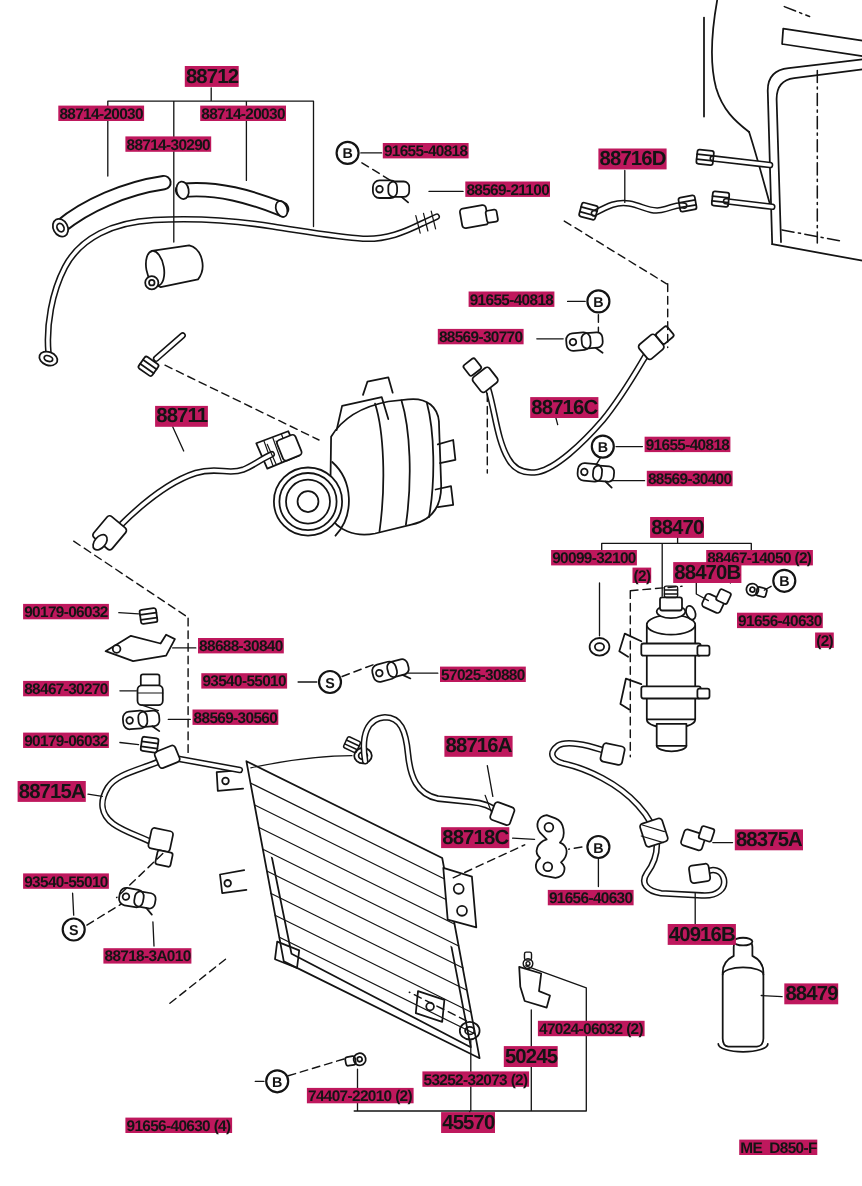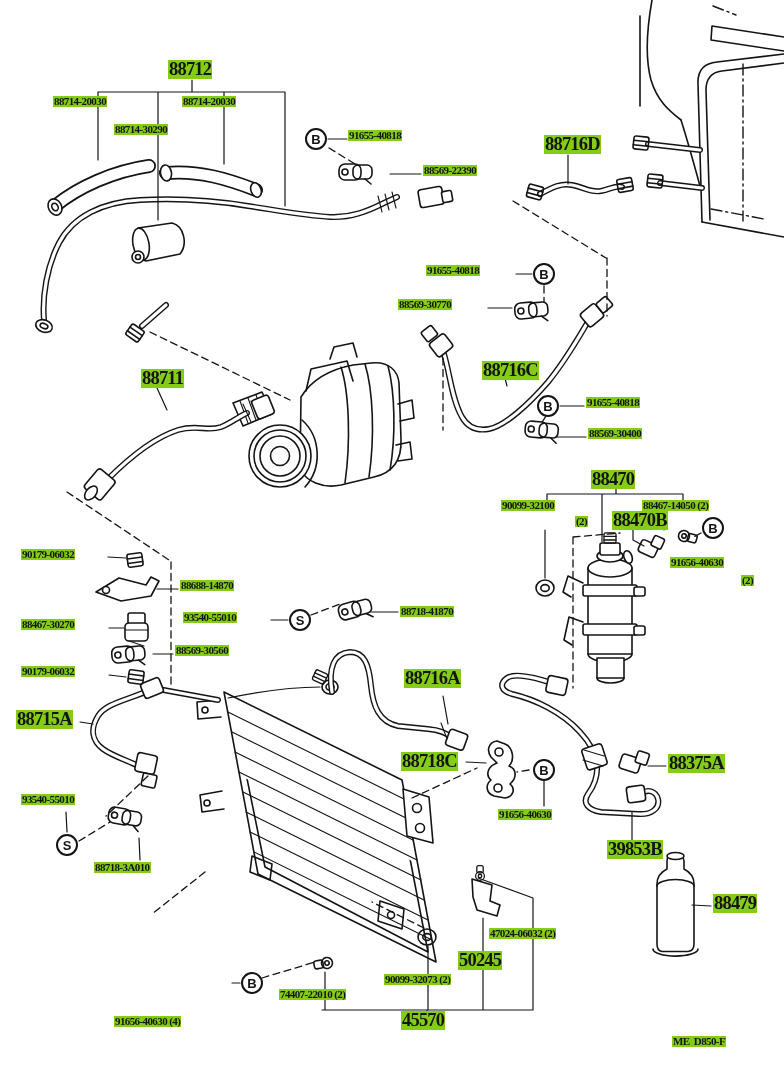--- a/index.html
+++ b/index.html
@@ -1,21 +1,21 @@
 <!DOCTYPE html>
 <html><head>
 <meta charset="utf-8">
 <style>
   html,body{margin:0;padding:0;background:#ffffff;}
   .stage{position:relative;width:784px;height:1078px;background:#fff;overflow:hidden;
          font-family:"Liberation Sans", sans-serif;color:#141414;}
   .stage svg{position:absolute;left:0;top:0;}
-  .lb{position:absolute;font-weight:bold;color:#141414;background:#84cc16;line-height:1;
-      white-space:pre;padding:0 1px;font-family:Liberation Serif, serif;}
-  .md{font-size:11px;letter-spacing:-0.6px;}
+  .lb{position:absolute;font-weight:bold;color:#141414;background:#be185d;line-height:1;
+      white-space:pre;padding:0 1px;}
+  .md{font-size:14px;letter-spacing:-0.6px;}
   .lg{font-size:18.5px;letter-spacing:-0.8px;}
   .badge{position:absolute;width:22px;height:22px;border:2px solid #141414;border-radius:50%;
          background:#fff;font-size:13px;font-weight:bold;display:flex;align-items:center;
          justify-content:center;box-sizing:border-box;}
   
   .ln{fill:none;stroke:#141414;stroke-width:1.6;stroke-linecap:round;stroke-linejoin:round;}
   .ln rect,.ln ellipse,.ln circle,.ln polygon{fill:#fff;}
   .thin{stroke-width:1.1;}
   .ld{stroke-width:1.2;}
   .dsh{stroke-dasharray:7 4.5;stroke-width:1.3;}
@@ -280,54 +280,54 @@
     <path d="M424,928 L372,902"></path>
     <path d="M205,872 L152,914"></path>
   </g>
 </svg>
 
 <div class="lb lg" style="left:168px;top:60px">88712</div>
 <div class="lb md" style="left:53px;top:96px">88714-20030</div>
 <div class="lb md" style="left:182px;top:96px">88714-20030</div>
 <div class="lb md" style="left:114px;top:124px">88714-30290</div>
 <div class="lb md" style="left:348px;top:130px">91655-40818</div>
-<div class="lb md" style="left:423px;top:165px">88569-22390</div>
+<div class="lb md" style="left:423px;top:165px">88569-21100</div>
 <div class="lb lg" style="left:544px;top:135px">88716D</div>
 <div class="lb md" style="left:426px;top:265px">91655-40818</div>
 <div class="lb md" style="left:398px;top:299px">88569-30770</div>
 <div class="lb lg" style="left:141px;top:369px">88711</div>
 <div class="lb lg" style="left:482px;top:361px">88716C</div>
 <div class="lb md" style="left:586px;top:397px">91655-40818</div>
 <div class="lb md" style="left:588px;top:428px">88569-30400</div>
 <div class="lb lg" style="left:591px;top:470px">88470</div>
 <div class="lb md" style="left:501px;top:500px">90099-32100</div>
 <div class="lb md" style="left:575px;top:516px">(2)</div>
 <div class="lb md" style="left:642px;top:500px">88467-14050 (2)</div>
 <div class="lb lg" style="left:612px;top:511px">88470B</div>
 <div class="lb md" style="left:670px;top:557px">91656-40630</div>
 <div class="lb md" style="left:741px;top:575px">(2)</div>
 <div class="lb md" style="left:21px;top:549px">90179-06032</div>
-<div class="lb md" style="left:180px;top:580px">88688-14870</div>
+<div class="lb md" style="left:180px;top:580px">88688-30840</div>
 <div class="lb md" style="left:183px;top:612px">93540-55010</div>
 <div class="lb md" style="left:21px;top:619px">88467-30270</div>
 <div class="lb md" style="left:175px;top:645px">88569-30560</div>
 <div class="lb md" style="left:21px;top:666px">90179-06032</div>
-<div class="lb md" style="left:400px;top:606px">88718-41870</div>
+<div class="lb md" style="left:400px;top:606px">57025-30880</div>
 <div class="lb lg" style="left:404px;top:669px">88716A</div>
 <div class="lb lg" style="left:16px;top:710px">88715A</div>
 <div class="lb lg" style="left:401px;top:752px">88718C</div>
 <div class="lb lg" style="left:668px;top:754px">88375A</div>
 <div class="lb md" style="left:498px;top:809px">91656-40630</div>
-<div class="lb lg" style="left:607px;top:840px">39853B</div>
+<div class="lb lg" style="left:607px;top:840px">40916B</div>
 <div class="lb md" style="left:21px;top:794px">93540-55010</div>
 <div class="lb md" style="left:94px;top:862px">88718-3A010</div>
 <div class="lb md" style="left:114px;top:1016px">91656-40630 (4)</div>
 <div class="lb md" style="left:489px;top:928px">47024-06032 (2)</div>
 <div class="lb lg" style="left:458px;top:951px">50245</div>
-<div class="lb md" style="left:384px;top:974px">90099-32073 (2)</div>
+<div class="lb md" style="left:384px;top:974px">53252-32073 (2)</div>
 <div class="lb md" style="left:279px;top:989px">74407-22010 (2)</div>
 <div class="lb lg" style="left:401px;top:1011px">45570</div>
 <div class="lb lg" style="left:713px;top:894px">88479</div>
 
 <div class="badge" style="left:305px;top:128px">B</div>
 <div class="badge" style="left:533px;top:263px">B</div>
 <div class="badge" style="left:537px;top:395px">B</div>
 <div class="badge" style="left:702px;top:517px">B</div>
 <div class="badge" style="left:533px;top:759px">B</div>
 <div class="badge" style="left:241px;top:972px">B</div>

